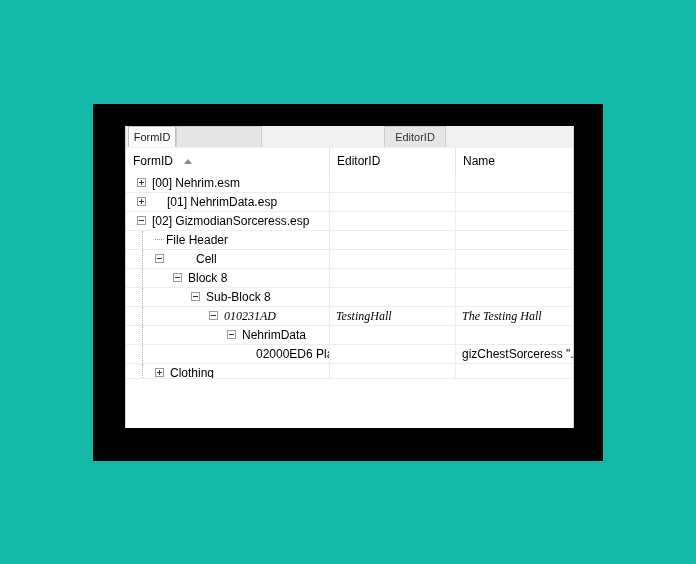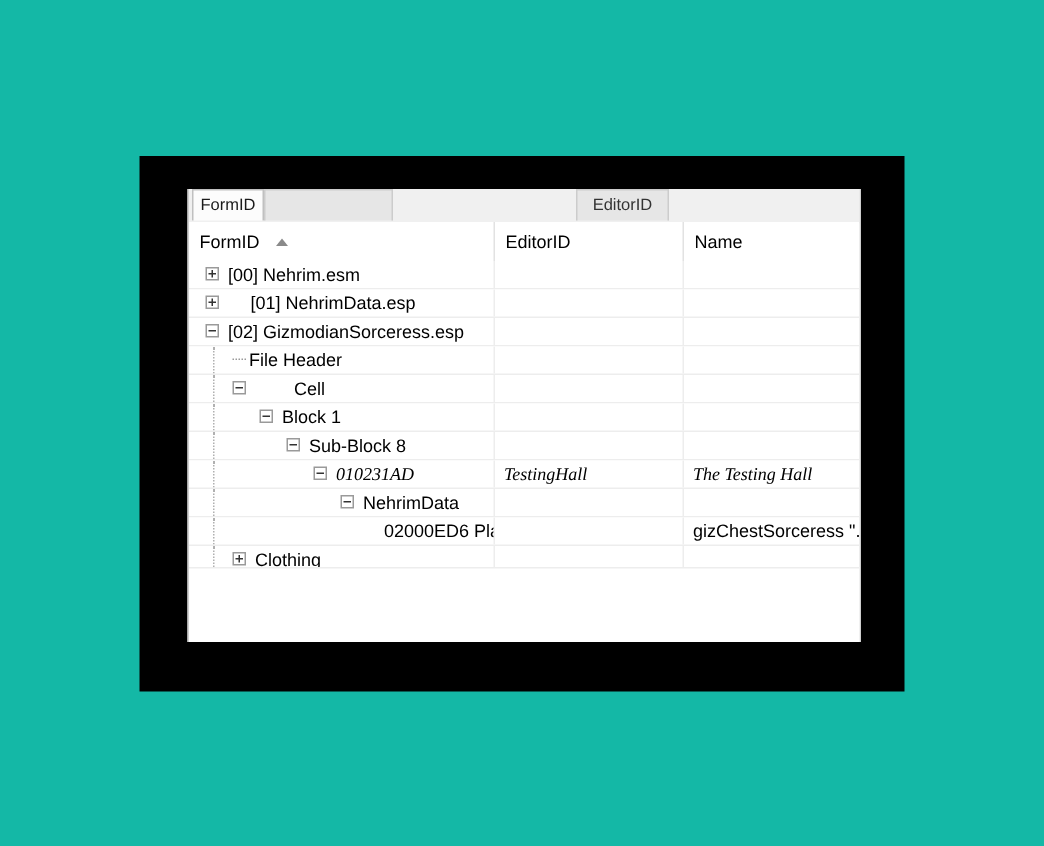--- a/index.html
+++ b/index.html
@@ -269,21 +269,21 @@
           <span class="label" style="left:44px;margin-left:26px;">Cell</span>
         </div>
         <div class="cell col2"></div>
         <div class="cell col3"></div>
       </div>
 
       <div class="row">
         <div class="cell col1">
           <span class="vline" style="left:16px;"></span>
           <span class="exp" style="left:47px;"></span>
-          <span class="label" style="left:62px;">Block 1</span>
+          <span class="label" style="left:62px;">Block 8</span>
         </div>
         <div class="cell col2"></div>
         <div class="cell col3"></div>
       </div>
 
       <div class="row">
         <div class="cell col1">
           <span class="vline" style="left:16px;"></span>
           <span class="exp" style="left:65px;"></span>
           <span class="label" style="left:80px;">Sub-Block 8</span>

